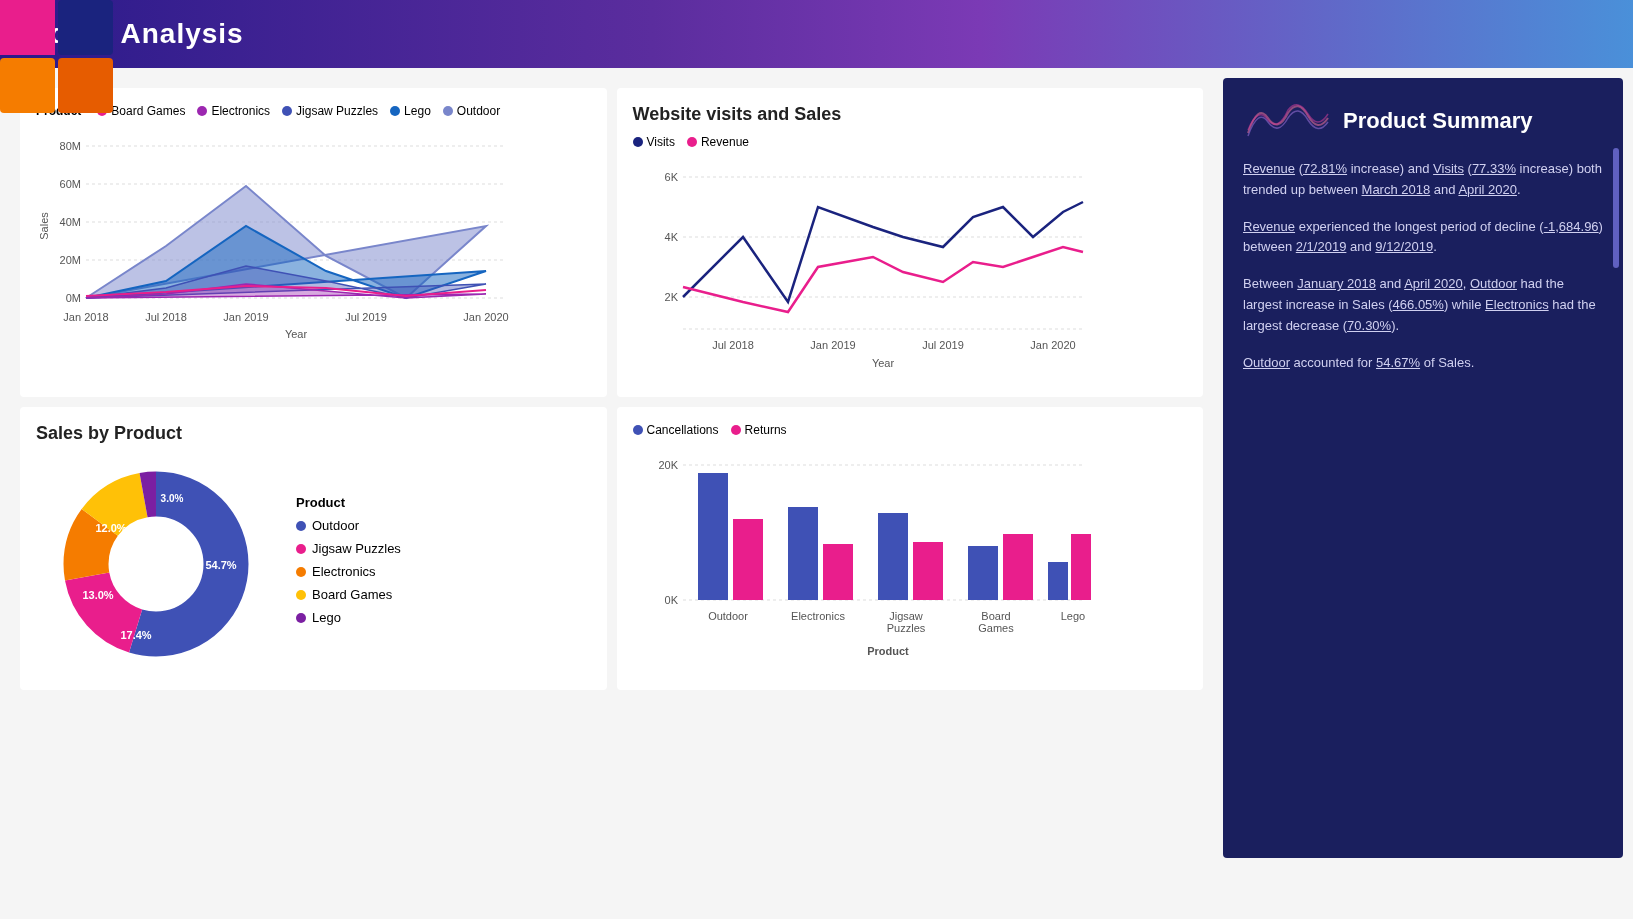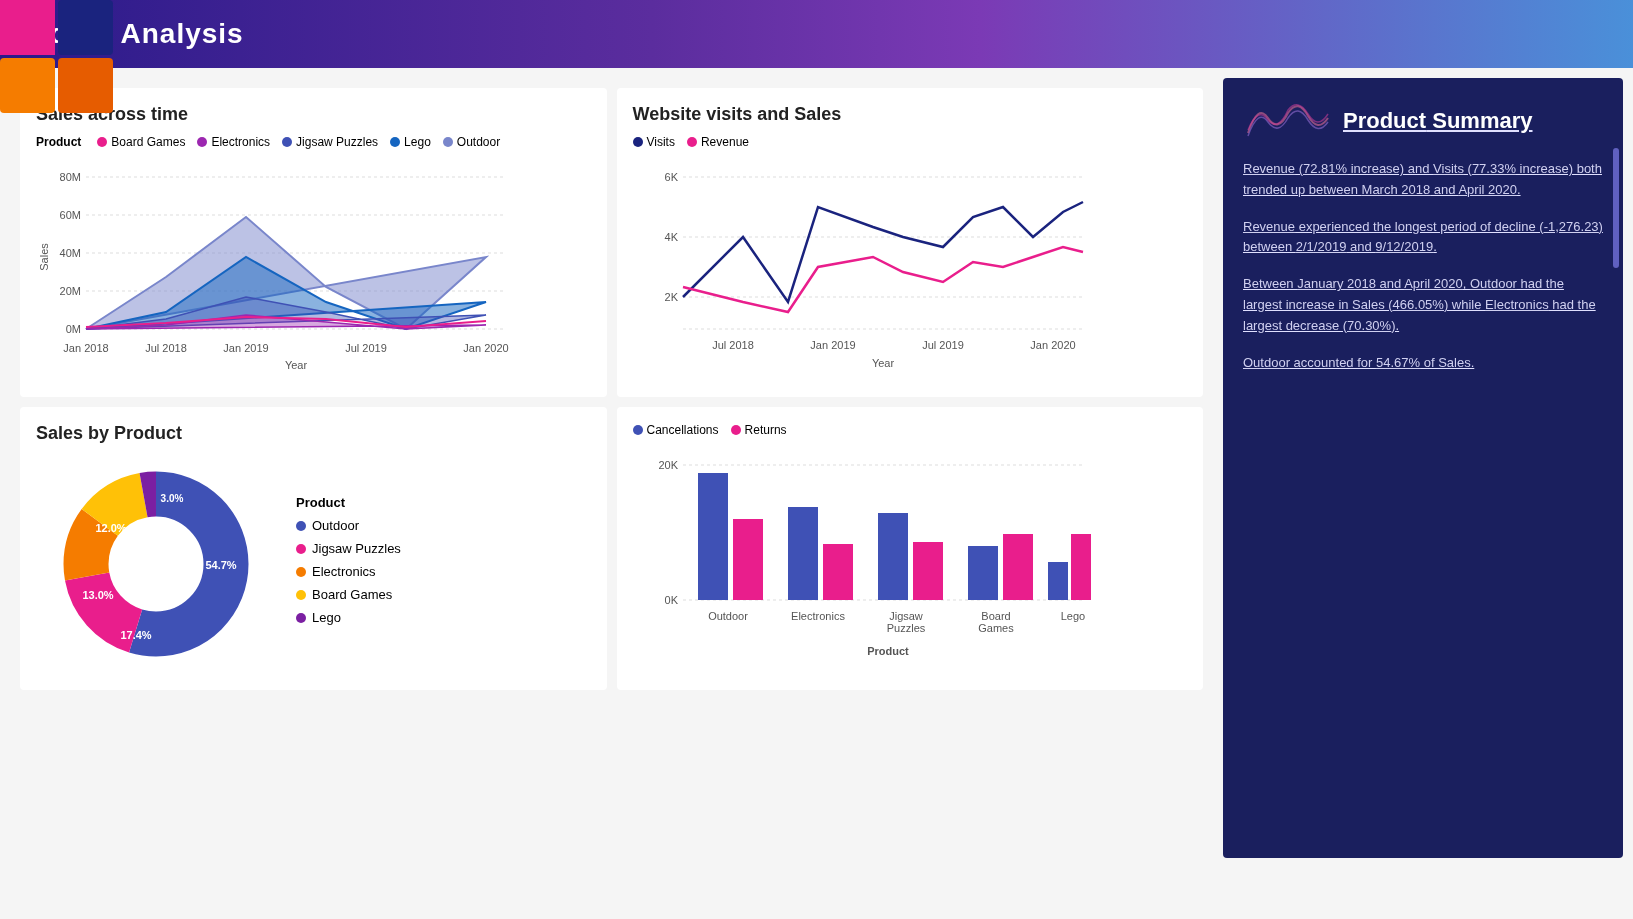--- a/index.html
+++ b/index.html
@@ -30,21 +30,20 @@
     .summary-panel {
       width: 400px;
       min-height: 780px;
       background: #1a1f5e;
       color: #e0e0ff;
       padding: 20px;
       position: relative;
       margin-top: 10px;
       margin-right: 10px;
       border-radius: 4px;
-      text-decoration: underline;
     }
 
     
     .charts-grid { display: grid; grid-template-columns: 1fr 1fr; gap: 10px; }
     .chart-section { background: white; border-radius: 4px; padding: 16px; }
     .chart-title { font-size: 18px; font-weight: 600; color: #222; margin-bottom: 10px; }
 
     
     .legend { display: flex; flex-wrap: wrap; gap: 6px 12px; margin-bottom: 8px; font-size: 12px; align-items: center; }
     .legend-item { display: flex; align-items: center; gap: 4px; }
@@ -87,21 +86,20 @@
     <div class="logo-orange2"></div>
   </div>
   <h1 class="header-title">Product Analysis</h1>
 </div>
 
 <div class="main">
   <div class="charts-area">
     <div class="charts-grid">
 
       <div class="chart-section">
-        <div class="chart-title">Sales across time</div>
         <div class="legend">
           <span class="legend-label-bold">Product</span>
           <div class="legend-item">
             <div class="legend-dot" style="background:#e91e8c;"></div>
             <span>Board Games</span>
           </div>
           <div class="legend-item">
             <div class="legend-dot" style="background:#9c27b0;"></div>
             <span>Electronics</span>
           </div>
@@ -299,21 +297,21 @@
       </svg>
       <h2 class="summary-title">
         <strong>Product</strong><span> Summary</span>
       </h2>
     </div>
     <div class="summary-body">
       <p>
         <span class="underline">Revenue</span> (<span class="underline">72.81%</span> increase) and <span class="underline">Visits</span> (<span class="underline">77.33%</span> increase) both trended up between <span class="underline">March 2018</span> and <span class="underline">April 2020</span>.
       </p>
       <p>
-        <span class="underline">Revenue</span> experienced the longest period of decline (<span class="underline">-1,276.23</span>) between <span class="underline">2/1/2019</span> and <span class="underline">9/12/2019</span>.
+        <span class="underline">Revenue</span> experienced the longest period of decline (<span class="underline">-1,684.96</span>) between <span class="underline">2/1/2019</span> and <span class="underline">9/12/2019</span>.
       </p>
       <p>
         Between <span class="underline">January 2018</span> and <span class="underline">April 2020</span>, <span class="underline">Outdoor</span> had the largest increase in Sales (<span class="underline">466.05%</span>) while <span class="underline">Electronics</span> had the largest decrease (<span class="underline">70.30%</span>).
       </p>
       <p>
         <span class="underline">Outdoor</span> accounted for <span class="underline">54.67%</span> of Sales.
       </p>
     </div>
     <div class="scrollbar-thumb"></div>
   </div>

